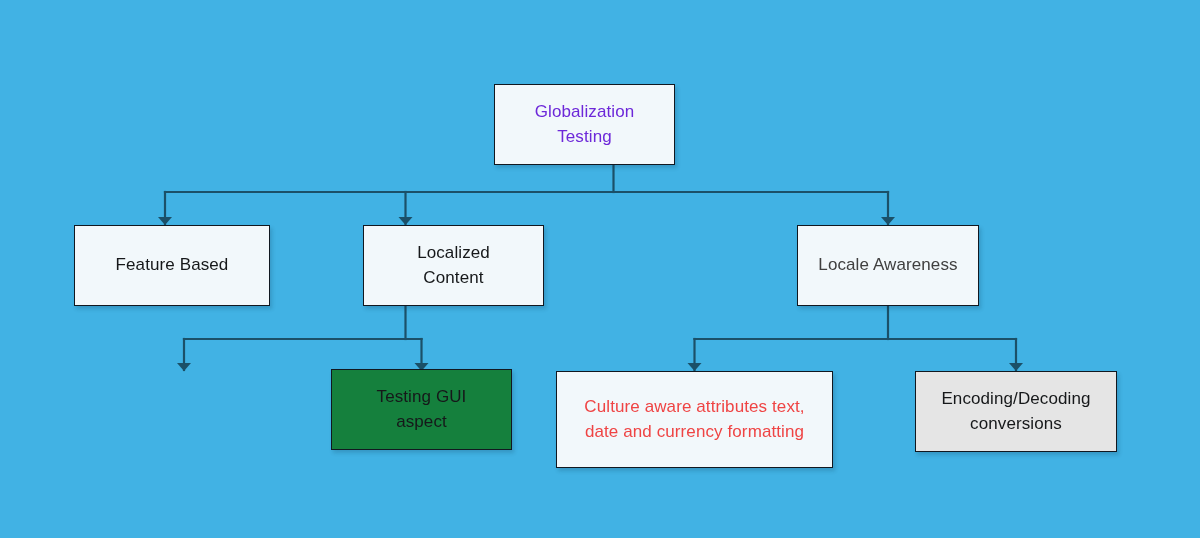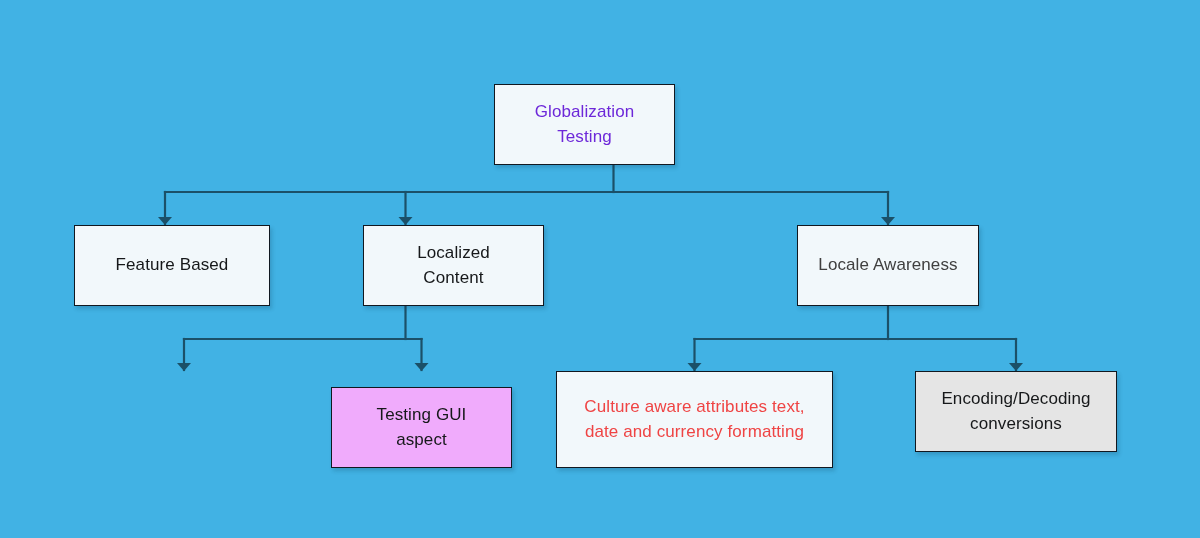--- a/index.html
+++ b/index.html
@@ -75,21 +75,21 @@
 Testing</div>
 
   <div class="node" style="left: 74px; top: 225px; width: 196px; height: 81px; background: rgb(242, 248, 251); border-color: rgb(17, 24, 32); color: rgb(22, 24, 26);">Feature Based</div>
 
   <div class="node" style="left: 315px; top: 225px; width: 181px; height: 81px; background: rgb(242, 248, 251); border-color: rgb(17, 24, 32); color: rgb(22, 24, 26); margin-left: 48px;">Localized
 Content</div>
 
   <div class="node" style="left: 797px; top: 225px; width: 182px; height: 81px; background: rgb(242, 248, 251); border-color: rgb(17, 24, 32); color: #404040;">Locale Awareness</div>
 
 
-  <div class="node" style="left: 331px; top: 387px; width: 181px; height: 81px; background: #f0abfc; border-color: rgb(17, 24, 32); color: rgb(22, 24, 26);">Testing GUI
+  <div class="node" style="left: 331px; top: 369px; width: 181px; height: 81px; background: #15803d; border-color: rgb(17, 24, 32); color: rgb(22, 24, 26);">Testing GUI
 aspect</div>
 
   <div class="node" style="left: 556px; top: 371px; width: 277px; height: 97px; background: rgb(242, 248, 251); border-color: rgb(17, 24, 32); color: #ef4444;">Culture aware attributes text,
 date and currency formatting</div>
 
   <div class="node" style="left: 915px; top: 371px; width: 202px; height: 81px; background: #e5e5e5; border-color: rgb(17, 24, 32); color: rgb(22, 24, 26);">Encoding/Decoding
 conversions</div>
 
 </div>
 

